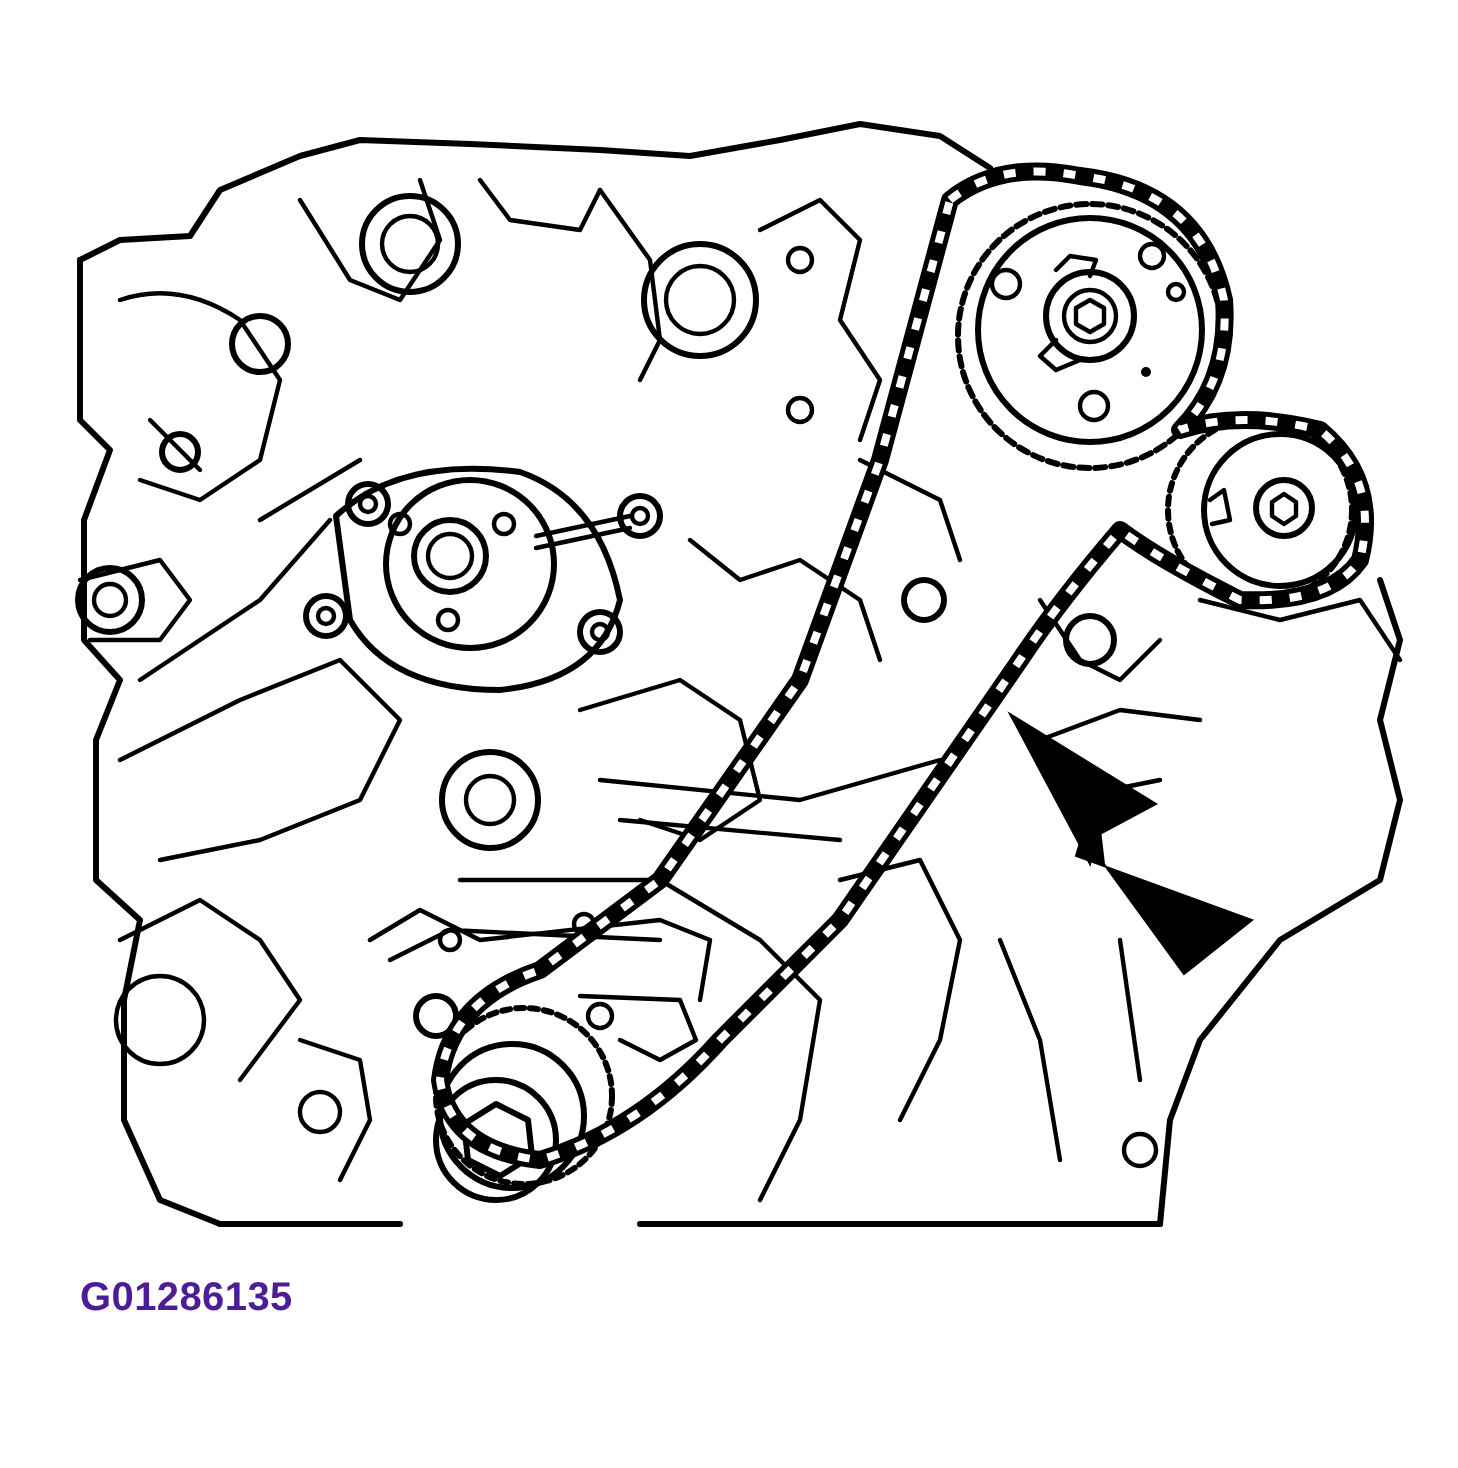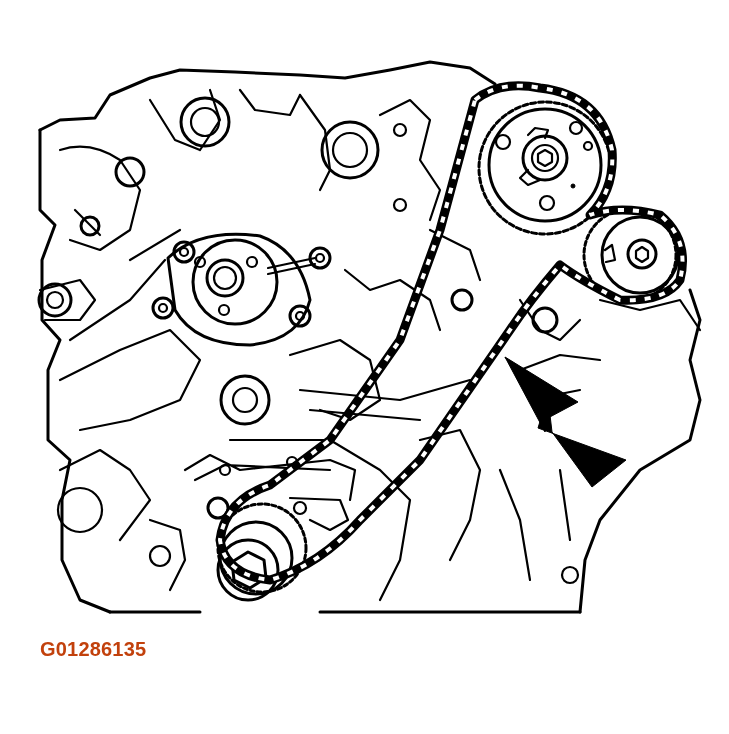--- a/index.html
+++ b/index.html
@@ -3,21 +3,21 @@
   <meta charset="utf-8">
   <style>
     html, body { margin: 0; padding: 0; background: #ffffff; }
     body { width: 729px; height: 734px; position: relative; overflow: hidden; font-family: "Liberation Sans", sans-serif; }
     #diagram { position: absolute; left: 0; top: 0; width: 729px; height: 734px; }
     .ln { fill: none; stroke: #000; stroke-width: 3; stroke-linecap: round; stroke-linejoin: round; }
     .ln2 { fill: none; stroke: #000; stroke-width: 2.2; stroke-linecap: round; stroke-linejoin: round; }
     .chain { fill: none; stroke: #000; stroke-width: 9; stroke-linecap: round; stroke-linejoin: round; }
     .chain-links { fill: none; stroke: #fff; stroke-width: 4; stroke-dasharray: 6 9; stroke-linecap: butt; }
     .filled { fill: #000; stroke: #000; }
-    .caption { position: absolute; left: 40px; top: 638px; font-size: 20px; font-weight: bold; color: #c2410c; letter-spacing: 0.2px; }
+    .caption { position: absolute; left: 40px; top: 638px; font-size: 20px; font-weight: bold; color: #4c1d95; letter-spacing: 0.2px; }
   </style>
 </head>
 <body>
 
 <svg id="diagram" viewBox="0 0 729 734" xmlns="http://www.w3.org/2000/svg">
 
   <g>
     <path class="ln" d="M40,130 L60,120 L95,118 L110,95 L150,78 L180,70 L235,72 L300,75 L345,78 L390,70 L430,62 L470,68 L495,84"></path>
     <path class="ln" d="M40,130 L40,210 L55,225 L42,260 L42,320 L60,340 L48,370 L48,440 L70,460 L62,500 L62,560 L80,600 L110,612"></path>
     <path class="ln" d="M110,612 L200,612 M320,612 L470,612 L530,612 L580,612"></path>

